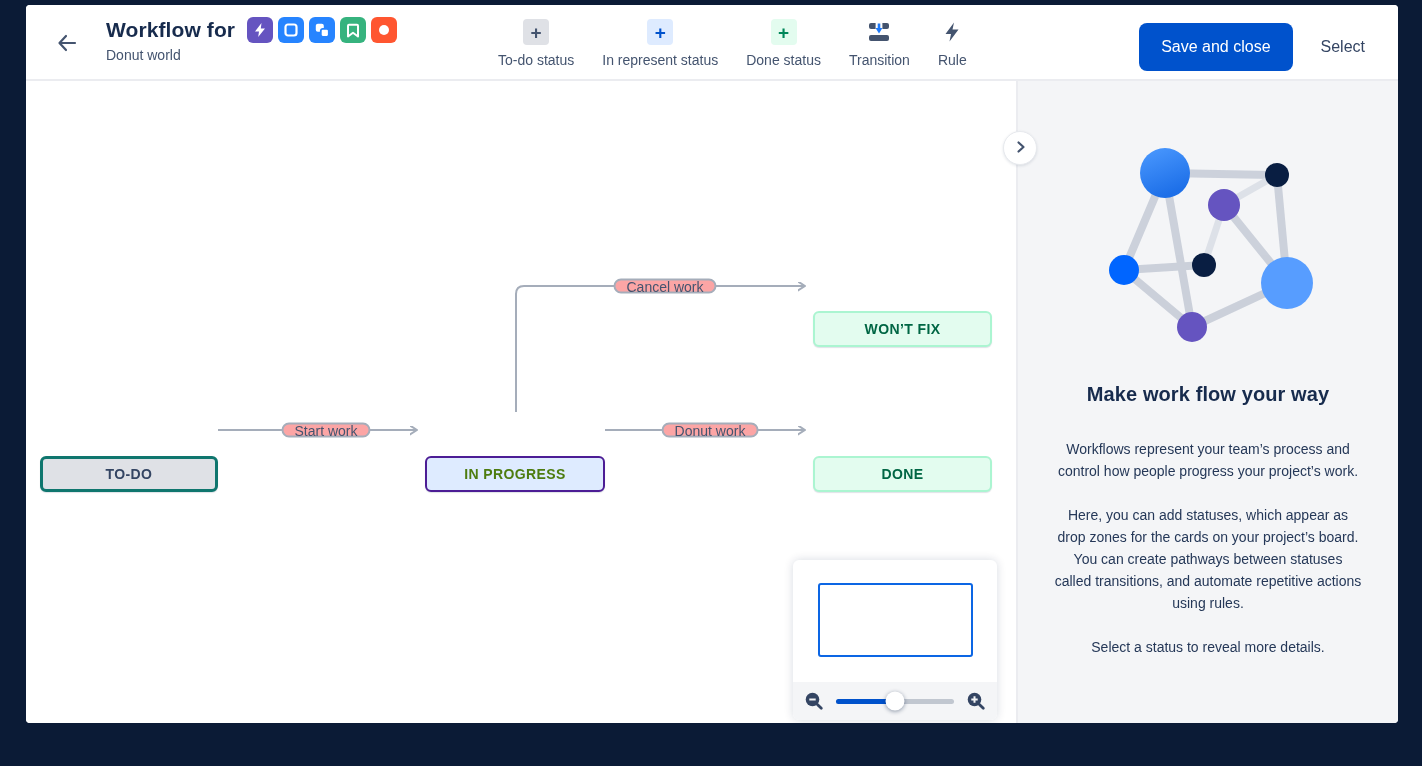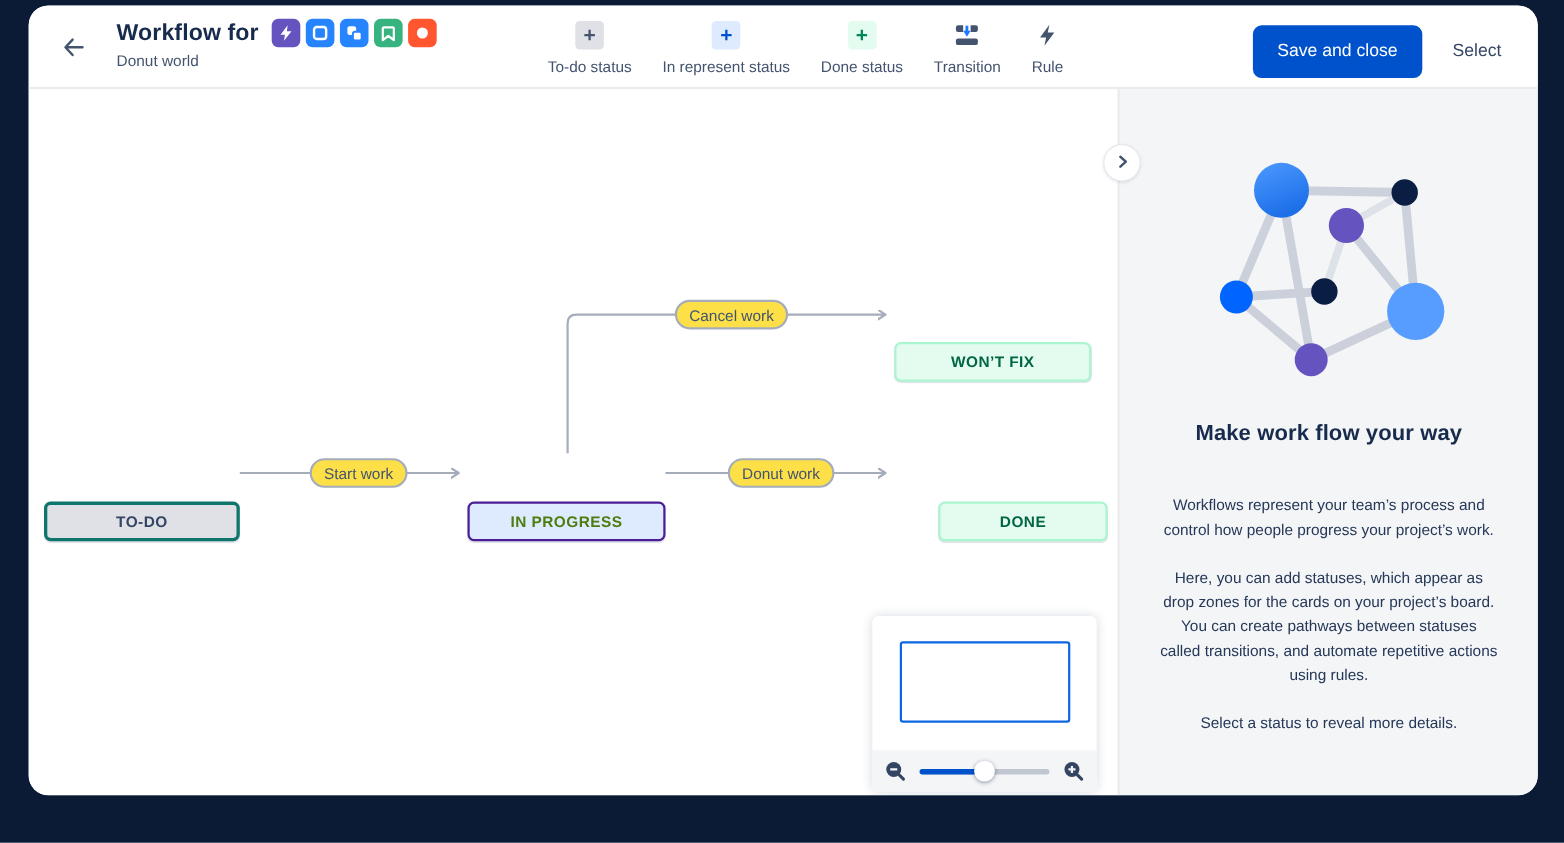--- a/index.html
+++ b/index.html
@@ -7,21 +7,21 @@
   body {
     font-family: "Liberation Sans", sans-serif;
     background: #0B1B36;
   }
   .frame {
     position: relative; width: 1422px; height: 766px;
     background: #0B1B36; overflow: hidden;
   }
   .window {
     position: absolute; left: 26px; top: 5px; width: 1372px; height: 718px;
-    background: #fff; border-radius: 18px; overflow: hidden;
+    background: #fff; border-radius: 4px; overflow: hidden;
   }
   
   .header {
     position: absolute; top: 0; left: 0; right: 0; height: 76px;
     background: #fff; border-bottom: 2px solid #EBECF0; z-index: 20;
   }
   .back-btn {
     position: absolute; left: 26px; top: 24px; width: 30px; height: 30px;
     display: flex; align-items: center; justify-content: center;
     background: transparent; border: none; cursor: pointer; border-radius: 4px;
@@ -74,22 +74,22 @@
     font-size: 14px; font-weight: 700; letter-spacing: .4px; cursor: pointer;
     box-shadow: 0 1px 1px rgba(9,30,66,.13);
     margin-top: 44px;
   }
   .node-todo { background: #DFE1E6; border: 3px solid #0f766e; color: #344563; }
   .node-inprogress { background: #DEEBFF; border: 2px solid #4c1d95; color: #4d7c0f; }
   .node-done { background: #E3FCEF; border: 2px solid #ABF5D1; color: #006644; }
 
   .pill {
     position: absolute; transform: translate(-50%,-50%);
-    background: #fde047; border: 2px solid #A5ADBA; border-radius: 14px;
-    height: 27px; padding: 4px 11px; display: flex; align-items: center;
+    background: #fca5a5; border: 2px solid #A5ADBA; border-radius: 14px;
+    height: 15px; padding: 4px 11px; display: flex; align-items: center;
     font-size: 14px; color: #44546F; white-space: nowrap; cursor: pointer;
   }
 
   
   .minimap {
     position: absolute; left: 767px; top: 479px; width: 204px; height: 160px;
     background: #fff; border-radius: 6px; box-shadow: 0 0 10px rgba(9,30,66,.16);
   }
   .mm-viewport {
     position: absolute; left: 25px; top: 23px; width: 155px; height: 74px;
@@ -117,21 +117,21 @@
   .collapse-btn {
     position: absolute; left: 977px; top: 50px; width: 34px; height: 34px;
     background: #fff; border: 1px solid #E7E9ED; border-radius: 50%;
     box-shadow: 0 1px 3px rgba(9,30,66,.12);
     display: flex; align-items: center; justify-content: center; cursor: pointer; z-index: 10;
   }
   .illustration { position: absolute; left: 0; top: 0; }
   .sb-text {
     position: absolute; top: 302px; left: 0; right: 0; padding: 0 36px; text-align: center;
   }
-  .sb-heading { font-size: 20px; font-weight: 700; color: #172B4D; margin-bottom: 42px; letter-spacing: .1px; }
+  .sb-heading { font-size: 20px; font-weight: 700; color: #172B4D; margin-bottom: 32px; letter-spacing: .1px; }
   .sb-text p { font-size: 14px; line-height: 22px; color: #253858; margin-bottom: 22px; }
 </style>
 </head>
 <body>
 
 <div class="frame">
   <div class="window">
 
     <div class="header">
       <button class="back-btn">
@@ -228,21 +228,21 @@
               <path d="M0 0 L7 4.5 L0 9" fill="none" stroke="#A5ADBA" stroke-width="2" stroke-linecap="round" stroke-linejoin="round"></path>
             </marker>
           </defs>
           <path d="M192 349 L391 349" stroke="#A5ADBA" stroke-width="2" fill="none" marker-end="url(#arrow)"></path>
           <path d="M579 349 L779 349" stroke="#A5ADBA" stroke-width="2" fill="none" marker-end="url(#arrow)"></path>
           <path d="M490 331 L490 213 Q490 205 498 205 L779 205" stroke="#A5ADBA" stroke-width="2" fill="none" marker-end="url(#arrow)"></path>
         </svg>
 
         <div class="status-node node-todo" style="left:14px;top:331px">TO-DO</div>
         <div class="status-node node-inprogress" style="left:399px;top:331px;width:180px">IN PROGRESS</div>
-        <div class="status-node node-done" style="left:827px;top:331px;width:154px">DONE</div>
+        <div class="status-node node-done" style="left:787px;top:331px;width:179px">DONE</div>
         <div class="status-node node-done" style="left:787px;top:186px;width:179px">WON’T FIX</div>
 
         <div class="pill" style="left:300px;top:349px">Start work</div>
         <div class="pill" style="left:684px;top:349px">Donut work</div>
         <div class="pill" style="left:639px;top:205px">Cancel work</div>
 
         <div class="minimap">
           <div class="mm-viewport"></div>
           <div class="mm-bar">
             <button class="mm-zoom-btn">

